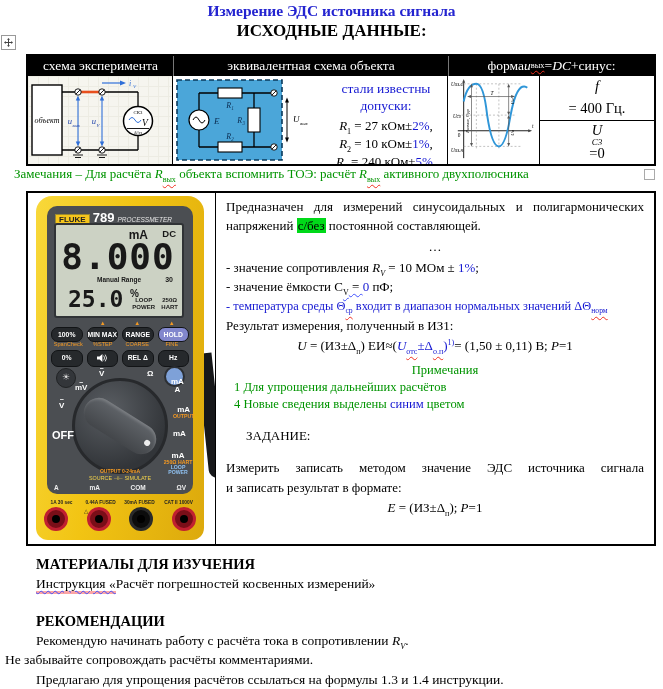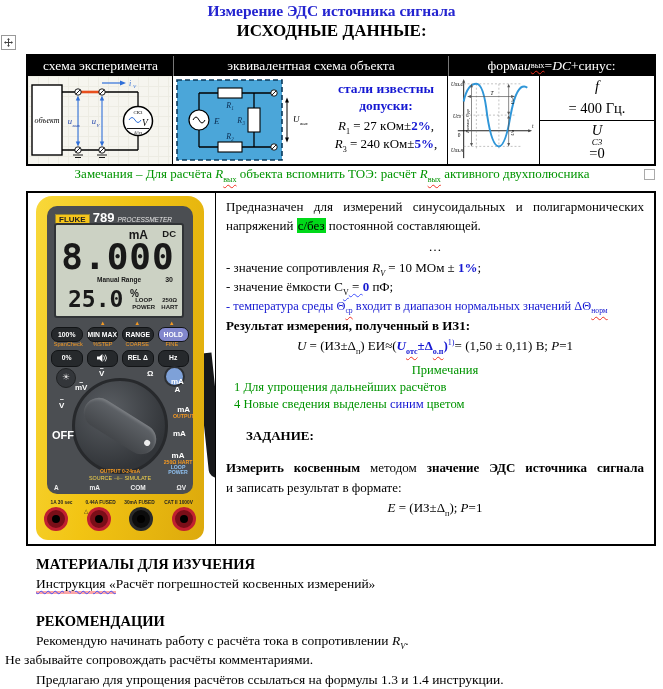--- a/index.html
+++ b/index.html
@@ -1,18 +1,18 @@
 <!DOCTYPE html>
 <html><head>
 <meta charset="utf-8">
 <style>
   html,body{margin:0;padding:0;background:#fff;}
   .page{position:relative;width:663px;height:689px;background:#fff;overflow:hidden;
         font-family:"Liberation Serif",serif;color:#000;}
-  .b{font-weight:bold}.i{font-style:italic}
+  .b{font-weight:normal}.i{font-style:italic}
   .c-blue{color:#1518d2}.c-green{color:#009400}
   .hl{background:#00d919;padding:0 1px;}
   .ul{border-bottom:3px solid #fca5a5;}
   .w-red{text-decoration:underline;text-decoration-style:wavy;text-decoration-color:#f03020;text-decoration-thickness:1px;text-underline-offset:2px;}
   .w-blue{text-decoration:underline;text-decoration-style:wavy;text-decoration-color:#4050ff;text-decoration-thickness:1px;text-underline-offset:2px;}
   sub{font-size:.62em;line-height:0;}
   sup{font-size:.62em;line-height:0;}
 
   .doc-title{position:absolute;top:2px;left:0;right:0;text-align:center;
              font-size:15.5px;font-weight:bold;color:#2424d0;}
@@ -34,21 +34,21 @@
   .cell-eq{display:flex;background:#fff;}
   .eq-svg{width:152px;height:100%;}
   .tol{flex:1;text-align:center;font-size:13px;padding-top:5px;line-height:1.4;}
   .tol .intro{font-size:13.5px;line-height:1.25;margin-bottom:2px;}
   .cell-wave{display:flex;background:#fff;}
   .wave-svg{width:91px;height:100%;}
   .fcol{flex:1;display:flex;flex-direction:column;border-left:1.5px solid #000;}
   .fcell{flex:1;border-bottom:1.5px solid #000;display:grid;place-items:center;font-size:14.5px;}
   .ucell{flex:1;display:grid;place-items:center;font-size:14.5px;}
 
-  .remark{position:absolute;top:166px;left:1px;right:0;text-align:center;font-size:13px;}
+  .remark{position:absolute;top:166px;left:14px;right:0;font-size:13px;}
   .anchor-sq{position:absolute;left:644px;top:169px;width:9px;height:9px;background:#fff;border:1px solid #aaa;}
 
   
   .t2{position:absolute;left:26px;top:191px;width:630px;height:355px;border:2px solid #000;
       box-sizing:border-box;display:grid;grid-template-columns:188px 1fr;}
   .t2-left{border-right:1.5px solid #000;position:relative;background:#fff;overflow:hidden;}
   .t2-right{padding:5px 10px 0;font-size:13px;line-height:1.45;}
   .ln{margin:0 0 1px;}
   .just{text-align:justify;}
   .center{text-align:center;}
@@ -232,20 +232,21 @@
           <line x1="113" y1="25" x2="113" y2="63" stroke-width="1"></line>
           <polygon points="111,26.5 113,21.5 115,26.5" fill="#000" stroke="none"></polygon>
           <polygon points="111,61.5 113,66.5 115,61.5" fill="#000" stroke="none"></polygon>
         </g>
         <text x="119" y="46" font-size="9" class="sv-it">U</text>
         <text x="126" y="48.5" font-size="5" class="sv-it">вых</text>
       </svg>
       <div class="tol">
         <div class="intro"><span class="b c-blue">стали известны допуски:</span></div>
         <div><span class="i">R</span><sub>1</sub><span> = 27 кОм±</span><span class="b c-blue">2%</span><span>,</span></div>
+        <div><span class="i">R</span><sub>2</sub><span> = 10 кОм±</span><span class="b c-blue">1%</span><span>,</span></div>
         <div><span class="i">R</span><sub>3</sub><span> = 240 кОм±</span><span class="b c-blue">5%</span><span>,</span></div>
       </div>
     </div>
 
     <div class="bcell cell-wave">
       <svg class="wave-svg" viewBox="0 0 89 90">
         <line class="thin" x1="14" y1="5" x2="14" y2="84" stroke="#444"></line>
         <polygon points="12.5,7 14,3 15.5,7" fill="#444"></polygon>
         <line class="thin" x1="8" y1="56" x2="82" y2="56" stroke="#444"></line>
         <polygon points="80,54.5 84,56 80,57.5" fill="#444"></polygon>
@@ -428,21 +429,21 @@
       <p class="ln center dots"><span>…</span></p>
       <p class="ln"><span>- значение сопротивления </span><span class="i">R</span><sub class="i">V</sub><span> = 10 МОм ± </span><span class="b c-blue">1%</span><span>;</span></p>
       <p class="ln"><span>- значение ёмкости С</span><sub class="w-blue">V</sub><span class="w-blue"> = </span><span class="b c-blue">0</span><span> пФ;</span></p>
       <p class="ln blue-nw"><span class="c-blue">- температура среды </span><span class="c-blue">Θ</span><sub class="c-blue w-red">ср</sub><span class="c-blue"> входит в диапазон нормальных значений </span><span class="c-blue">ΔΘ</span><sub class="c-blue w-red">норм</sub></p>
       <p class="ln"><span class="b">Результат измерения, полученный в ИЗ1:</span></p>
       <p class="ln center"><span class="i">U</span><span> = (ИЗ±Δ</span><sub>п</sub><span>) ЕИ≈(</span><span class="b i c-blue">U</span><sub class="b c-blue w-red">отс</sub><span class="b c-blue">±Δ</span><sub class="b c-blue w-red">о.п</sub><span class="b c-blue">)</span><sup class="c-blue">1)</sup><span>= (1,50 ± 0,11) В; </span><span class="i">P</span><span>=1</span></p>
       <p class="ln notes notes-t"><span class="c-green">Примечания</span></p>
       <p class="ln notes"><span class="c-green">1 Для упрощения дальнейших расчётов</span></p>
       <p class="ln notes"><span class="c-green">4 Новые сведения выделены </span><span class="c-blue">синим</span><span class="c-green"> цветом</span></p>
       <p class="ln task-t"><span class="b">ЗАДАНИЕ:</span></p>
-      <p class="ln just-both"><span class="b">Измерить косвенным</span><span> методом </span><span class="b">значение ЭДС источника сигнала</span></p>
+      <p class="ln just-both"><span class="b">Измерить записать</span><span> методом </span><span class="b">значение ЭДС источника сигнала</span></p>
       <p class="ln"><span>и записать результат в формате:</span></p>
       <p class="ln center"><span class="i">E</span><span> = (ИЗ±Δ</span><sub>п</sub><span>); </span><span class="i">P</span><span>=1</span></p>
     </div>
   </div>
 
   <div class="bottom">
     <h3 class="sec-h">МАТЕРИАЛЫ ДЛЯ ИЗУЧЕНИЯ</h3>
     <p class="sec-p"><span class="ul w-blue">Инструкция  «</span><span>Расчёт погрешностей косвенных измерений»</span></p>
     <h3 class="sec-h2">РЕКОМЕНДАЦИИ</h3>
     <p class="sec-p"><span>Рекомендую начинать работу с расчёта тока в сопротивлении </span><span class="i">R</span><sub class="i">V</sub><span>.</span></p>

